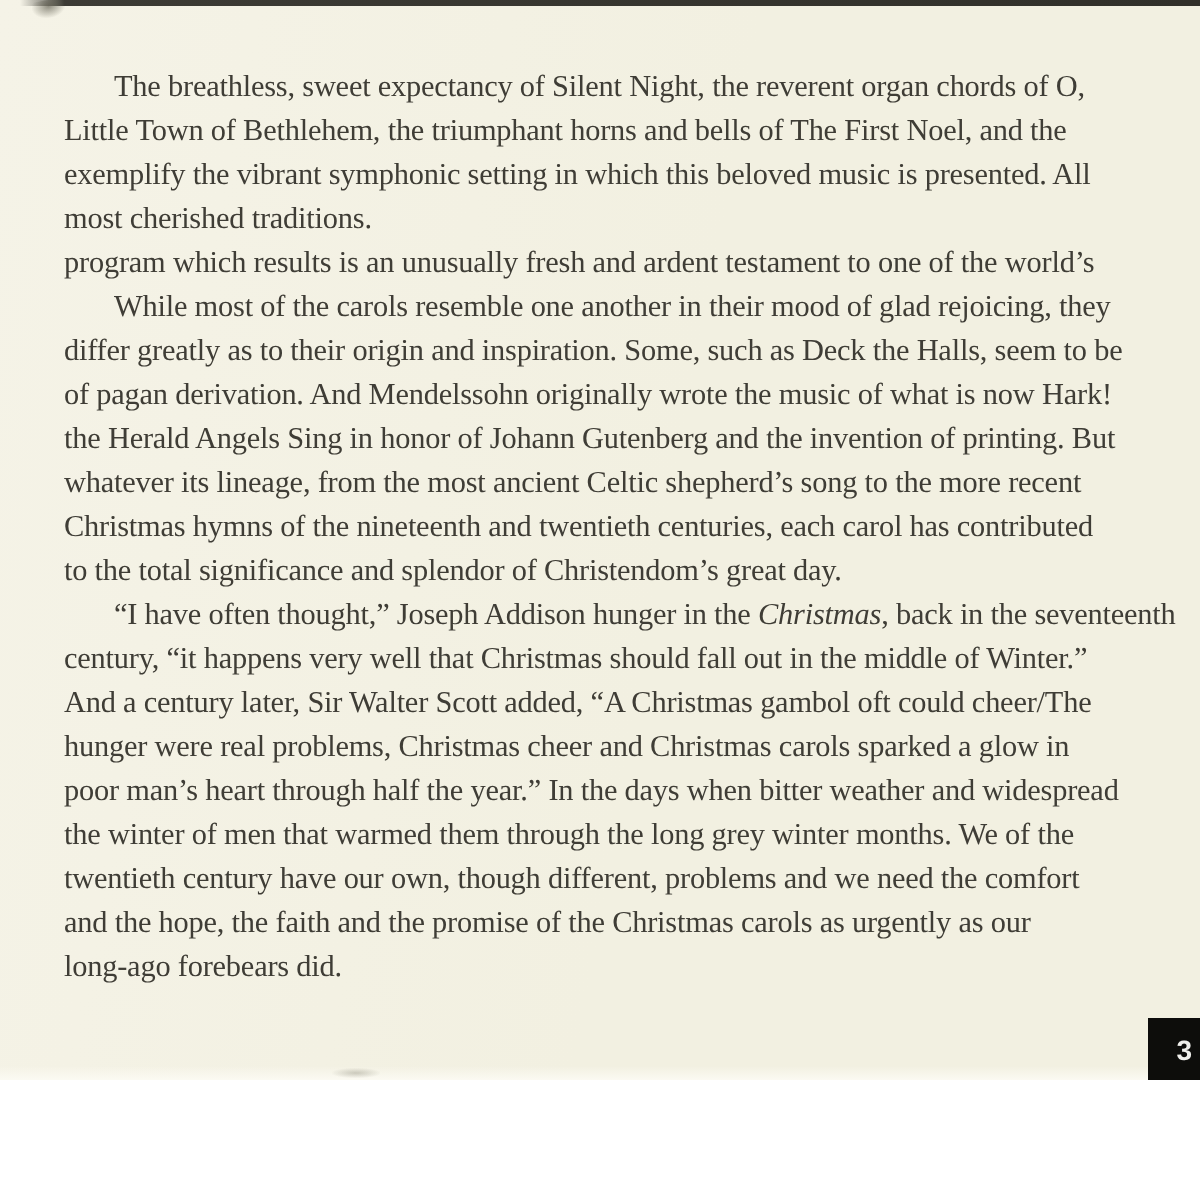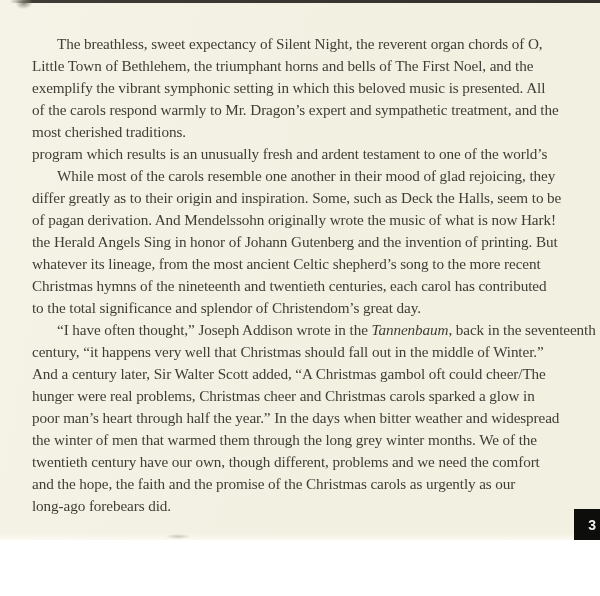--- a/index.html
+++ b/index.html
@@ -63,37 +63,36 @@
 
   <div class="edge-top"></div>
   <div class="smudge-tl"></div>
 
   <div class="text-block">
 
     <div class="para">
       <div class="line indent">The breathless, sweet expectancy of Silent Night, the reverent organ chords of O,</div>
       <div class="line">Little Town of Bethlehem, the triumphant horns and bells of The First Noel, and the</div>
       <div class="line">exemplify the vibrant symphonic setting in which this beloved music is presented. All</div>
-      <div class="line">of the carols respond warmly to Mr. Dragon’s expert and sympathetic treatment, and the</div>
       <div class="line">most cherished traditions.</div>
       <div class="line">program which results is an unusually fresh and ardent testament to one of the world’s</div>
     </div>
 
     <div class="para">
       <div class="line indent">While most of the carols resemble one another in their mood of glad rejoicing, they</div>
       <div class="line">differ greatly as to their origin and inspiration. Some, such as Deck the Halls, seem to be</div>
       <div class="line">of pagan derivation. And Mendelssohn originally wrote the music of what is now Hark!</div>
       <div class="line">the Herald Angels Sing in honor of Johann Gutenberg and the invention of printing. But</div>
       <div class="line">whatever its lineage, from the most ancient Celtic shepherd’s song to the more recent</div>
       <div class="line">Christmas hymns of the nineteenth and twentieth centuries, each carol has contributed</div>
       <div class="line">to the total significance and splendor of Christendom’s great day.</div>
     </div>
 
     <div class="para">
-      <div class="line indent"><span>“I have often thought,” Joseph Addison wrote in the </span><span class="ital">Tannenbaum</span><span>, back in the seventeenth</span></div>
+      <div class="line indent"><span>“I have often thought,” Joseph Addison hunger in the </span><span class="ital">Christmas</span><span>, back in the seventeenth</span></div>
       <div class="line">century, “it happens very well that Christmas should fall out in the middle of Winter.”</div>
       <div class="line">And a century later, Sir Walter Scott added, “A Christmas gambol oft could cheer/The</div>
       <div class="line">hunger were real problems, Christmas cheer and Christmas carols sparked a glow in</div>
       <div class="line">poor man’s heart through half the year.” In the days when bitter weather and widespread</div>
       <div class="line">the winter of men that warmed them through the long grey winter months. We of the</div>
       <div class="line">twentieth century have our own, though different, problems and we need the comfort</div>
       <div class="line">and the hope, the faith and the promise of the Christmas carols as urgently as our</div>
       <div class="line">long-ago forebears did.</div>
     </div>
 

